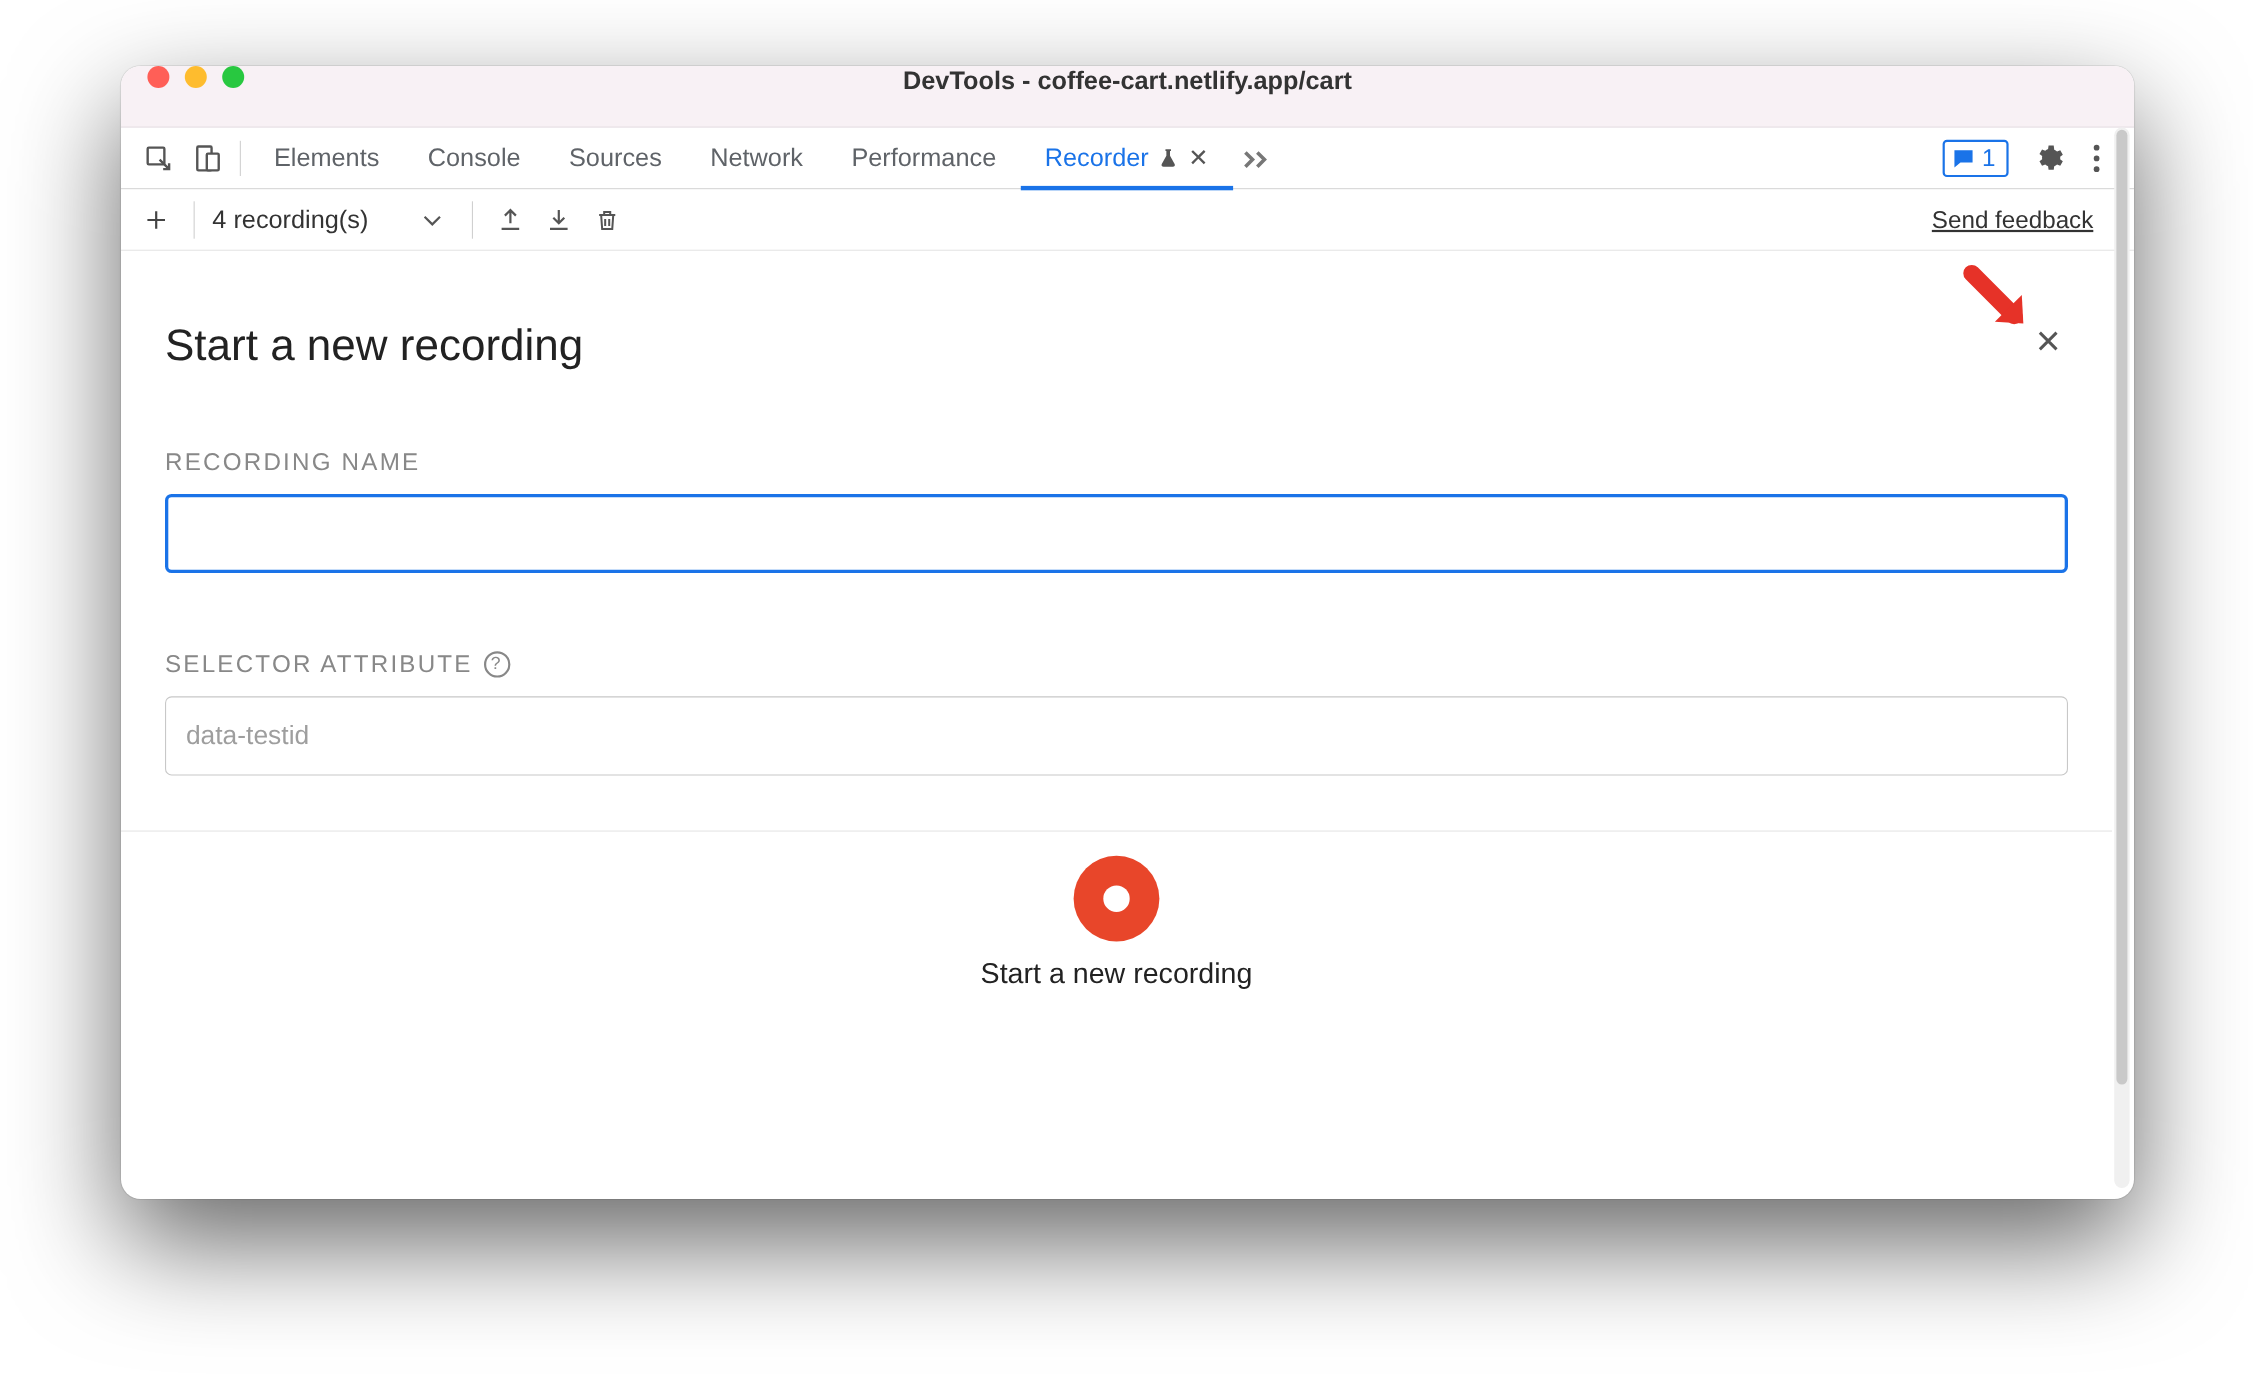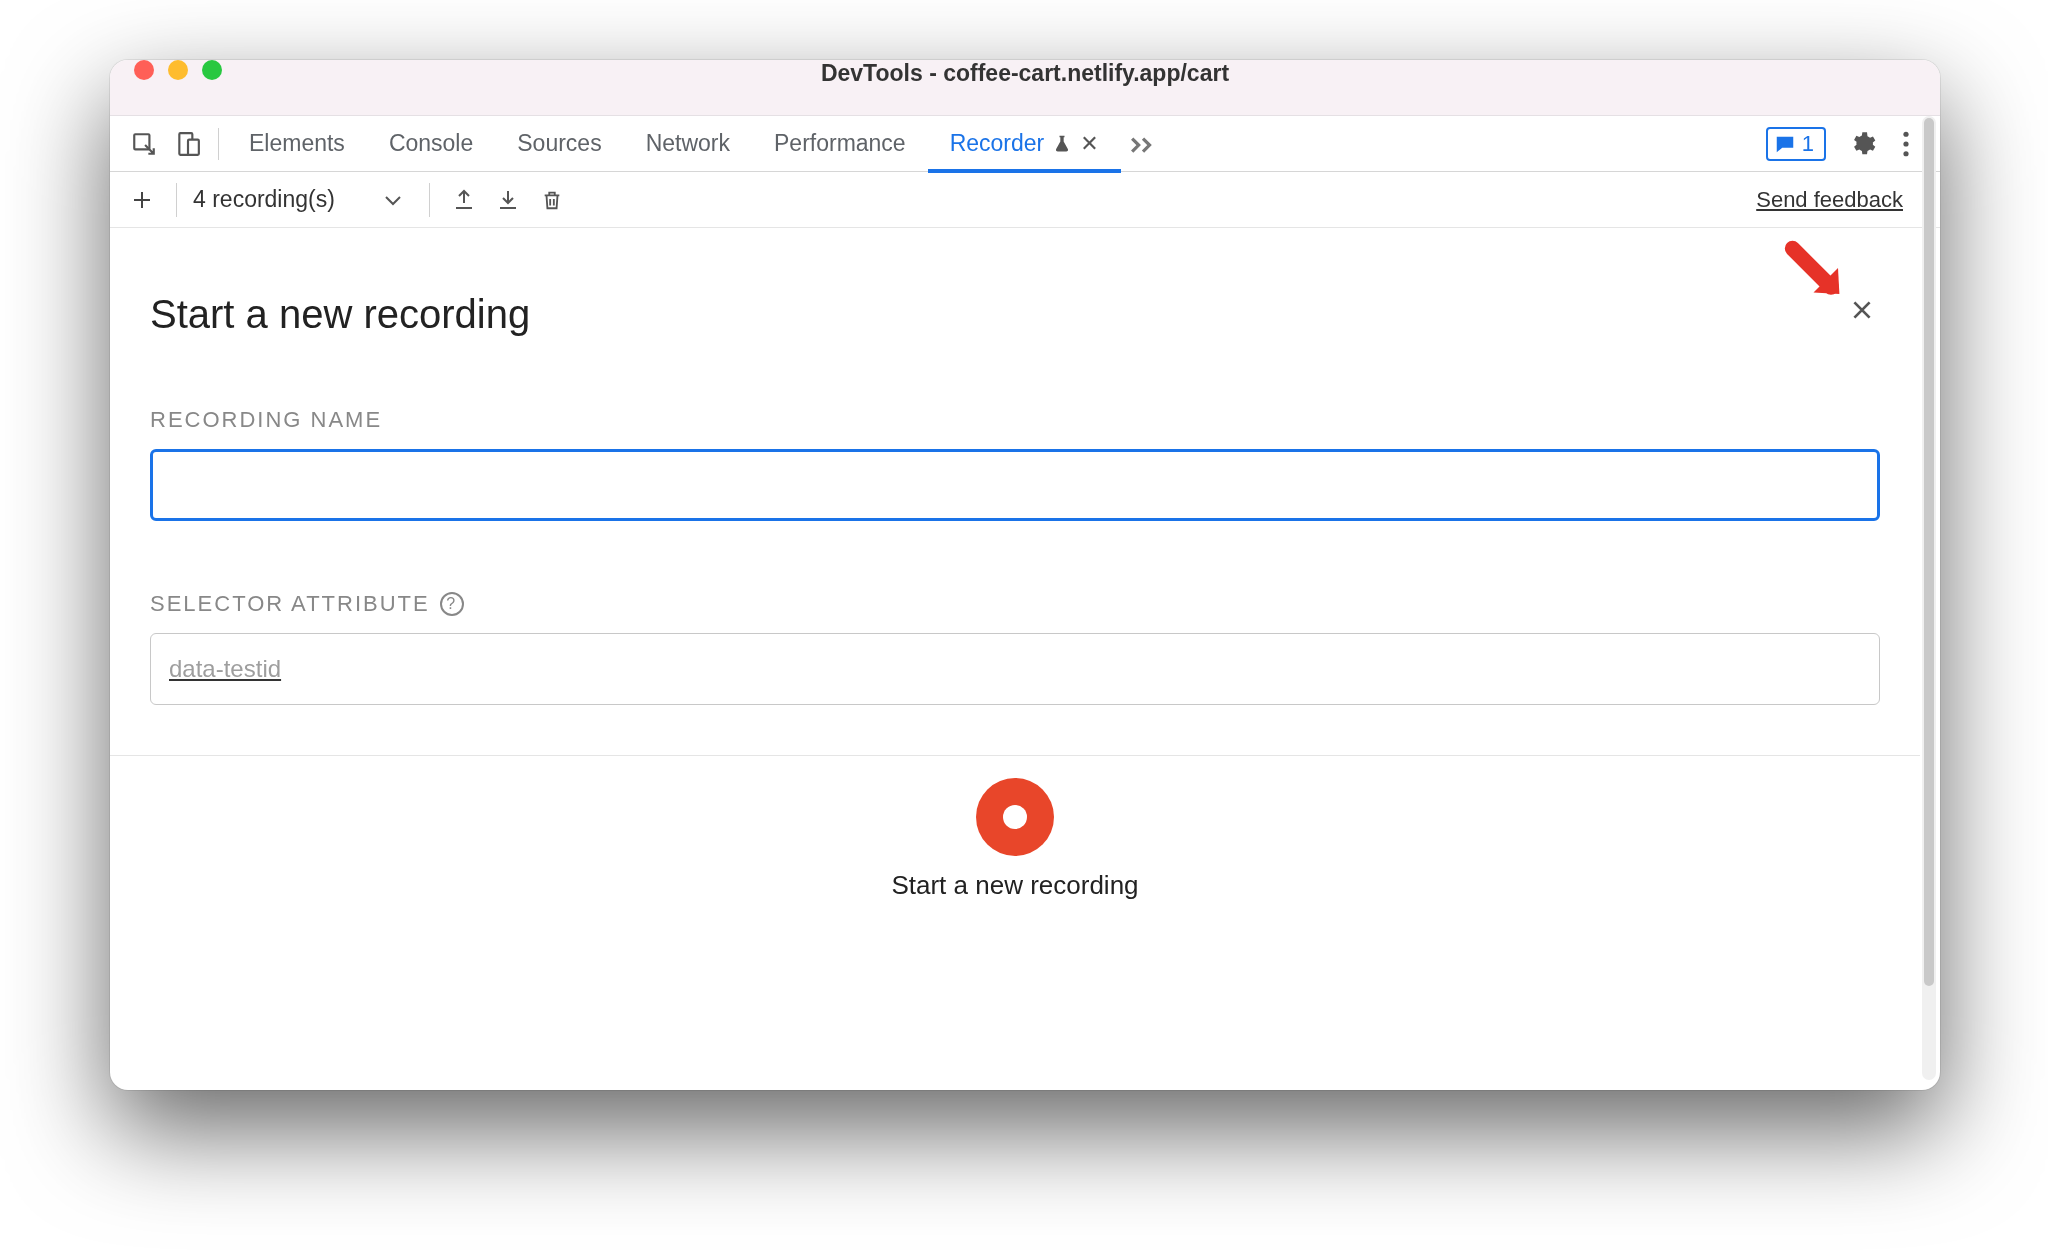--- a/index.html
+++ b/index.html
@@ -188,21 +188,20 @@
     margin-top:16px;
     width:100%;
     height:72px;
     border:1px solid #c8c8c8;
     border-radius:6px;
     font-size:24px;
     padding:0 18px;
     color:#333;
     outline:none;
     background:#fff;
-    text-decoration:underline;
   }
   .input.focus {
     border:3px solid #1a73e8;
   }
   .input::placeholder{color:#9e9e9e;}
   .help-icon {
     width:24px;height:24px;border:2px solid #888;border-radius:50%;
     display:inline-flex;align-items:center;justify-content:center;
     font-size:16px;color:#888;
   }

